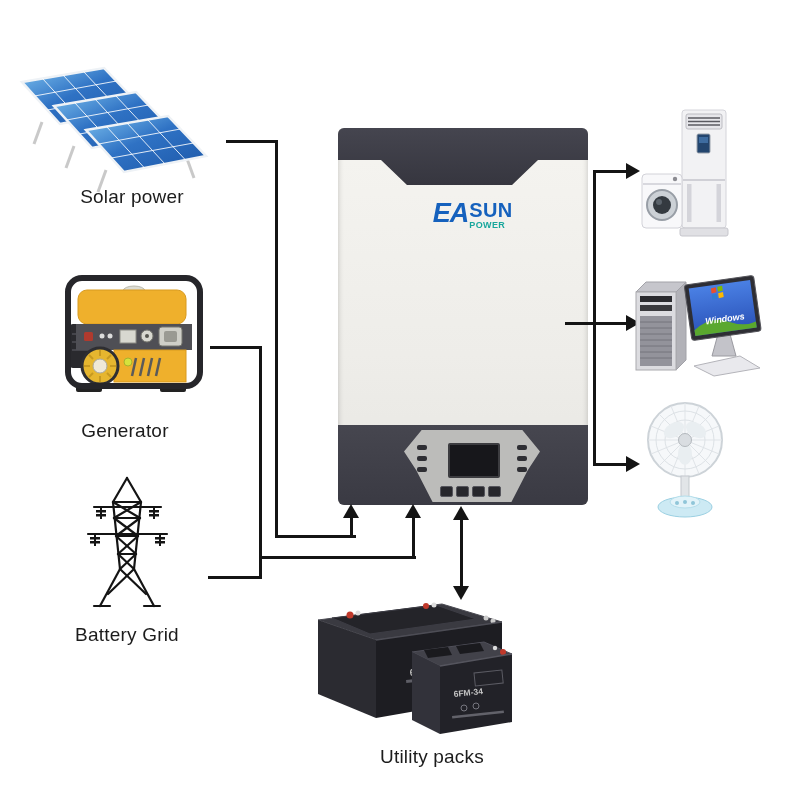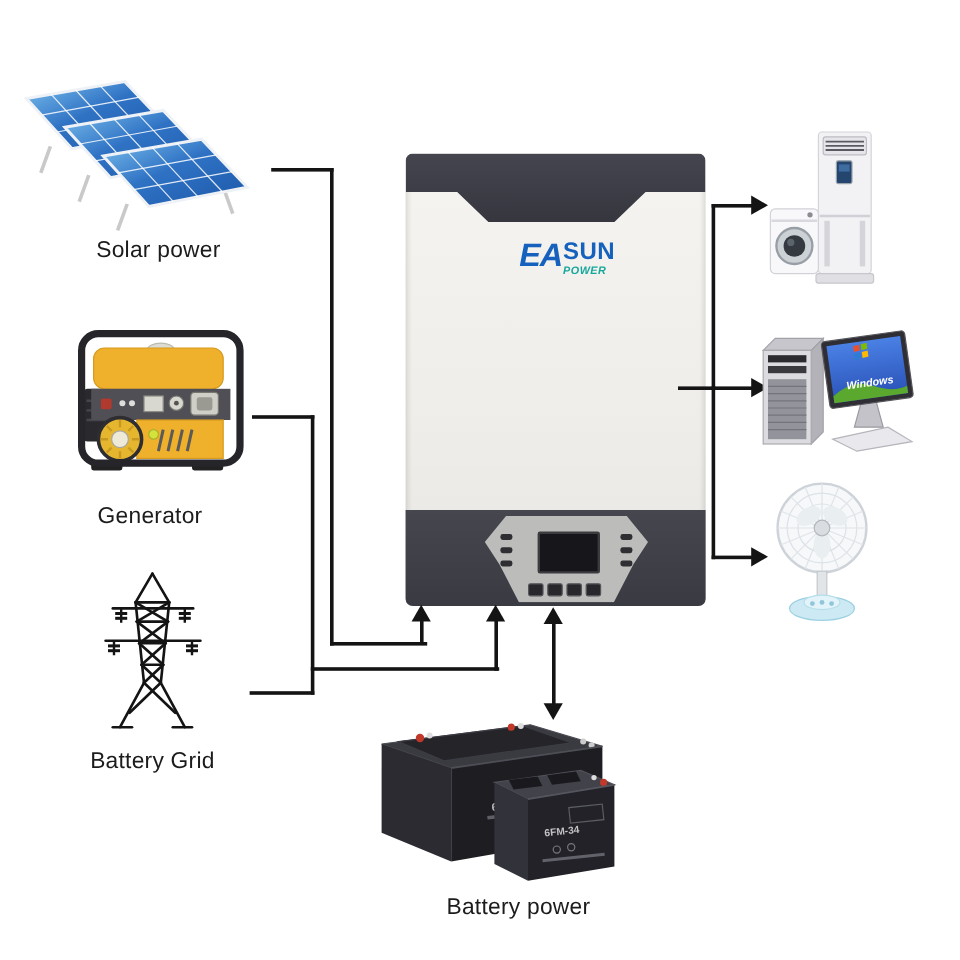--- a/index.html
+++ b/index.html
@@ -22,21 +22,21 @@
   #inverter-top{position:absolute;left:0;top:0;width:250px;height:57px;
             background:linear-gradient(180deg,#45454f,#36363f);
             clip-path:polygon(0% 0%,100% 0%,100% 56%,80% 56%,69.6% 100%,27.6% 100%,17.2% 56%,0% 56%);
             border-radius:6px 6px 0 0;}
   #inverter-bottom{position:absolute;left:0;top:297px;width:250px;height:80px;
             background:linear-gradient(180deg,#46464f,#3a3a43);border-radius:0 0 6px 6px;}
   #brand{position:absolute;left:50%;top:72px;transform:translateX(-38%);display:flex;align-items:flex-start;}
   #brand .ea{font-style:italic;font-weight:900;font-size:27px;line-height:1;color:#1561bd;letter-spacing:-1px;}
   #brand .stack{display:flex;flex-direction:column;margin-left:1px;}
   #brand .sun{font-weight:900;font-size:20px;line-height:1.05;color:#1561bd;letter-spacing:.3px;}
-  #brand .power{font-style:italic;font-weight:800;font-size:9px;line-height:1;color:#18a79c;letter-spacing:.4px;}
+  #brand .power{font-weight:800;font-size:9px;line-height:1;color:#18a79c;letter-spacing:.4px;}
   #ctrl-panel{position:absolute;left:66px;top:302px;width:136px;height:72px;background:#bcbcba;
             clip-path:polygon(13% 0%,87% 0%,100% 30%,91% 56%,79% 100%,21% 100%,9% 56%,0% 30%);}
   #lcd{position:absolute;left:44px;top:13px;width:48px;height:31px;background:#17171b;border:2px solid #3c3c40;border-radius:2px;}
   .led{position:absolute;width:10px;height:5px;background:#2e2e33;border-radius:2px;}
   .btn{position:absolute;bottom:5px;width:11px;height:9px;background:#27272c;border:1px solid #55555c;border-radius:2px;}
   svg text{font-family:"Liberation Sans", sans-serif;}
 </style>
 </head>
 <body>
 
@@ -74,21 +74,21 @@
       <line x1="26" y1="56" x2="18" y2="78" stroke="#c9c9c9" stroke-width="3"></line>
       <line x1="106" y1="42" x2="114" y2="64" stroke="#c9c9c9" stroke-width="3"></line>
       <polygon points="6,16 88,2 126,42 44,58" fill="url(#pg)" stroke="#eef2f6" stroke-width="2.5"></polygon>
       <line x1="18.5" y1="30" x2="100.5" y2="15" stroke="#ffffff" stroke-width="1" opacity=".85"></line>
       <line x1="31.5" y1="44" x2="113.5" y2="29" stroke="#ffffff" stroke-width="1" opacity=".85"></line>
       <line x1="26.5" y1="12.5" x2="64.5" y2="54" stroke="#ffffff" stroke-width="1" opacity=".85"></line>
       <line x1="47" y1="9" x2="85" y2="50" stroke="#ffffff" stroke-width="1" opacity=".85"></line>
       <line x1="67.5" y1="5.5" x2="105.5" y2="46" stroke="#ffffff" stroke-width="1" opacity=".85"></line>
     </g>
   </svg>
-  <div class="node-label" style="left:37px;top:198px;width:190px">Solar power</div>
+  <div class="node-label" style="left:37px;top:186px;width:190px">Solar power</div>
 
   <svg class="abs" style="left:48px;top:266px" width="170" height="140" viewBox="0 0 170 140">
     <rect x="22" y="58" width="22" height="44" rx="3" fill="#2a2a2e"></rect>
     <line x1="24" y1="68" x2="42" y2="68" stroke="#45454b" stroke-width="2"></line>
     <line x1="24" y1="76" x2="42" y2="76" stroke="#45454b" stroke-width="2"></line>
     <line x1="24" y1="84" x2="42" y2="84" stroke="#45454b" stroke-width="2"></line>
     <ellipse cx="86" cy="25" rx="11" ry="5" fill="#dcdcd4" stroke="#b9b9ae"></ellipse>
     <rect x="30" y="24" width="108" height="34" rx="9" fill="#efb02c" stroke="#d89a1e"></rect>
     <rect x="28" y="58" width="116" height="26" fill="#4f4f55"></rect>
     <rect x="36" y="66" width="9" height="9" rx="1.5" fill="#b03a2e"></rect>
@@ -331,15 +331,15 @@
       <polygon points="106,58 134,72 134,140 106,126" fill="#32323a"></polygon>
       <polygon points="134,72 206,60 206,128 134,140" fill="#222228"></polygon>
       <line x1="134" y1="72" x2="206" y2="60" stroke="#55555e" stroke-width="1.5"></line>
       <rect x="168" y="79" width="28" height="13" fill="none" stroke="#5c5c64" transform="rotate(-6 168 79)"></rect>
       <text x="148" y="103" font-size="8.5" font-weight="bold" fill="#c4c4c4" transform="rotate(-6 148 103)">6FM-34</text>
       <circle cx="158" cy="114" r="3" fill="none" stroke="#77777f"></circle>
       <circle cx="170" cy="112" r="3" fill="none" stroke="#77777f"></circle>
       <rect x="146" y="122" width="52" height="2.5" fill="#62626a" transform="rotate(-6 146 122)"></rect>
     </g>
   </svg>
-  <div class="node-label" style="left:342px;top:746px;width:180px">Battery power</div>
+  <div class="node-label" style="left:342px;top:746px;width:180px">Utility packs</div>
 
 </div>
 
 </body></html>

